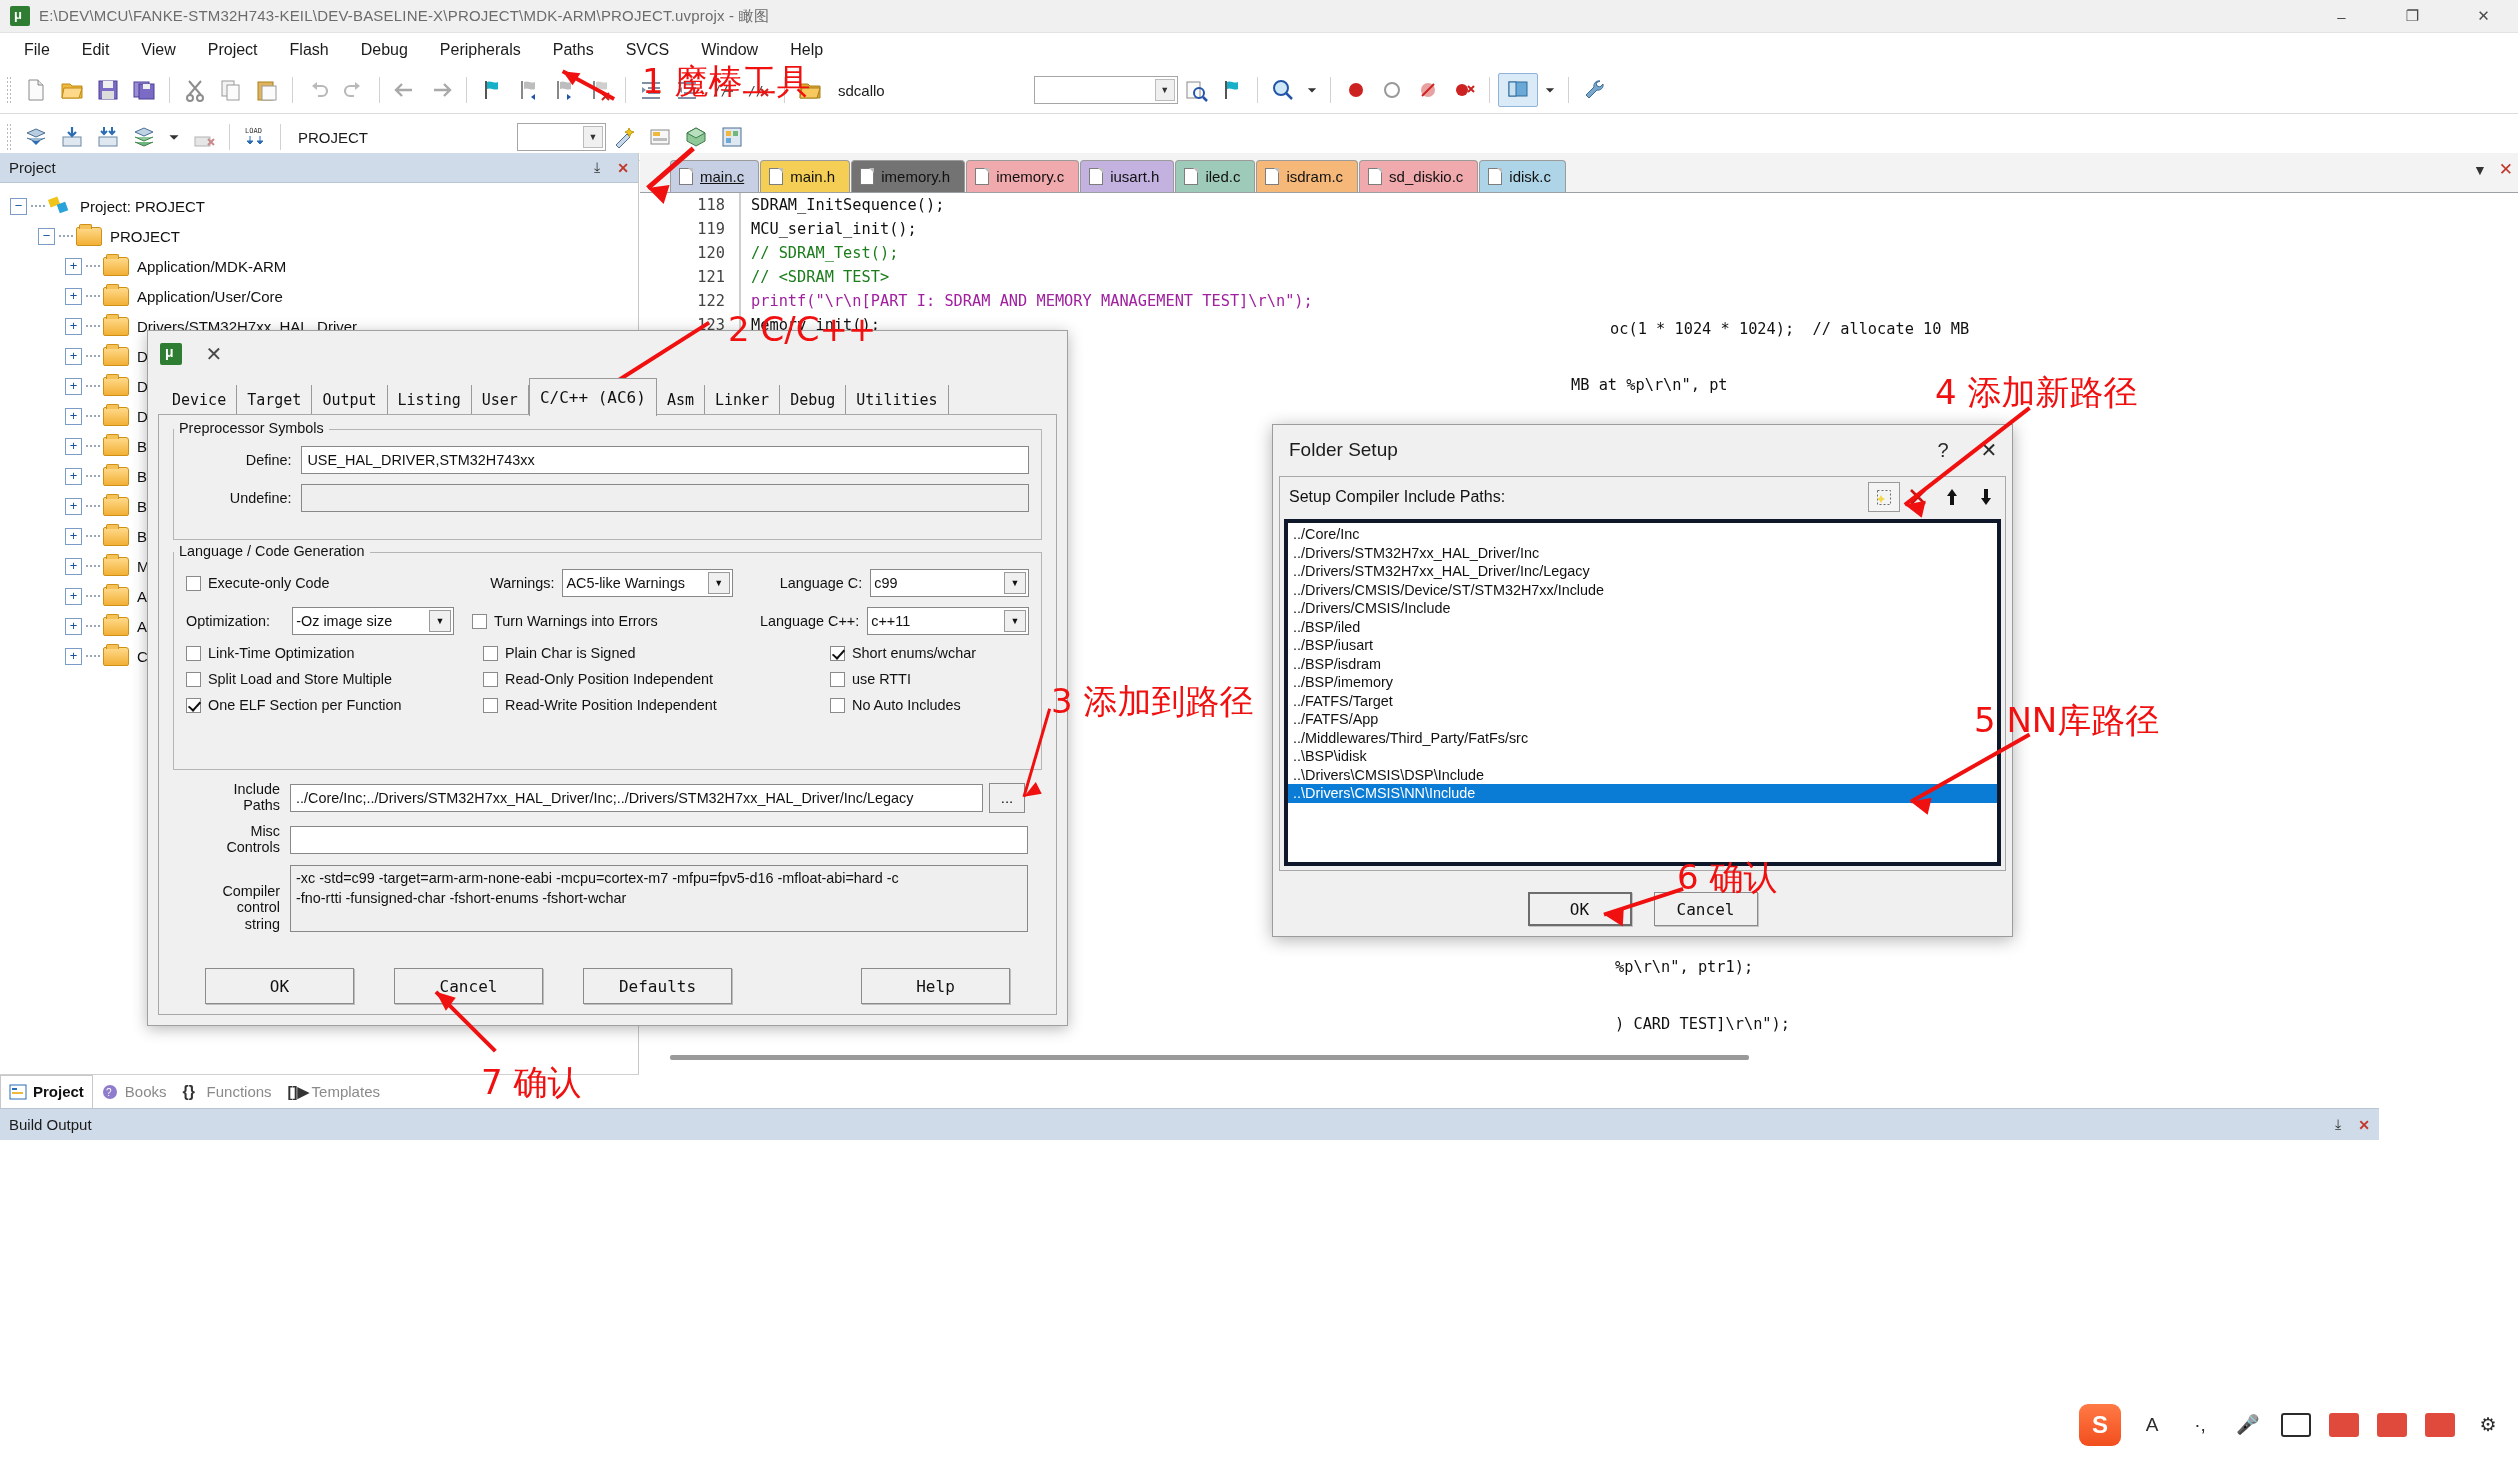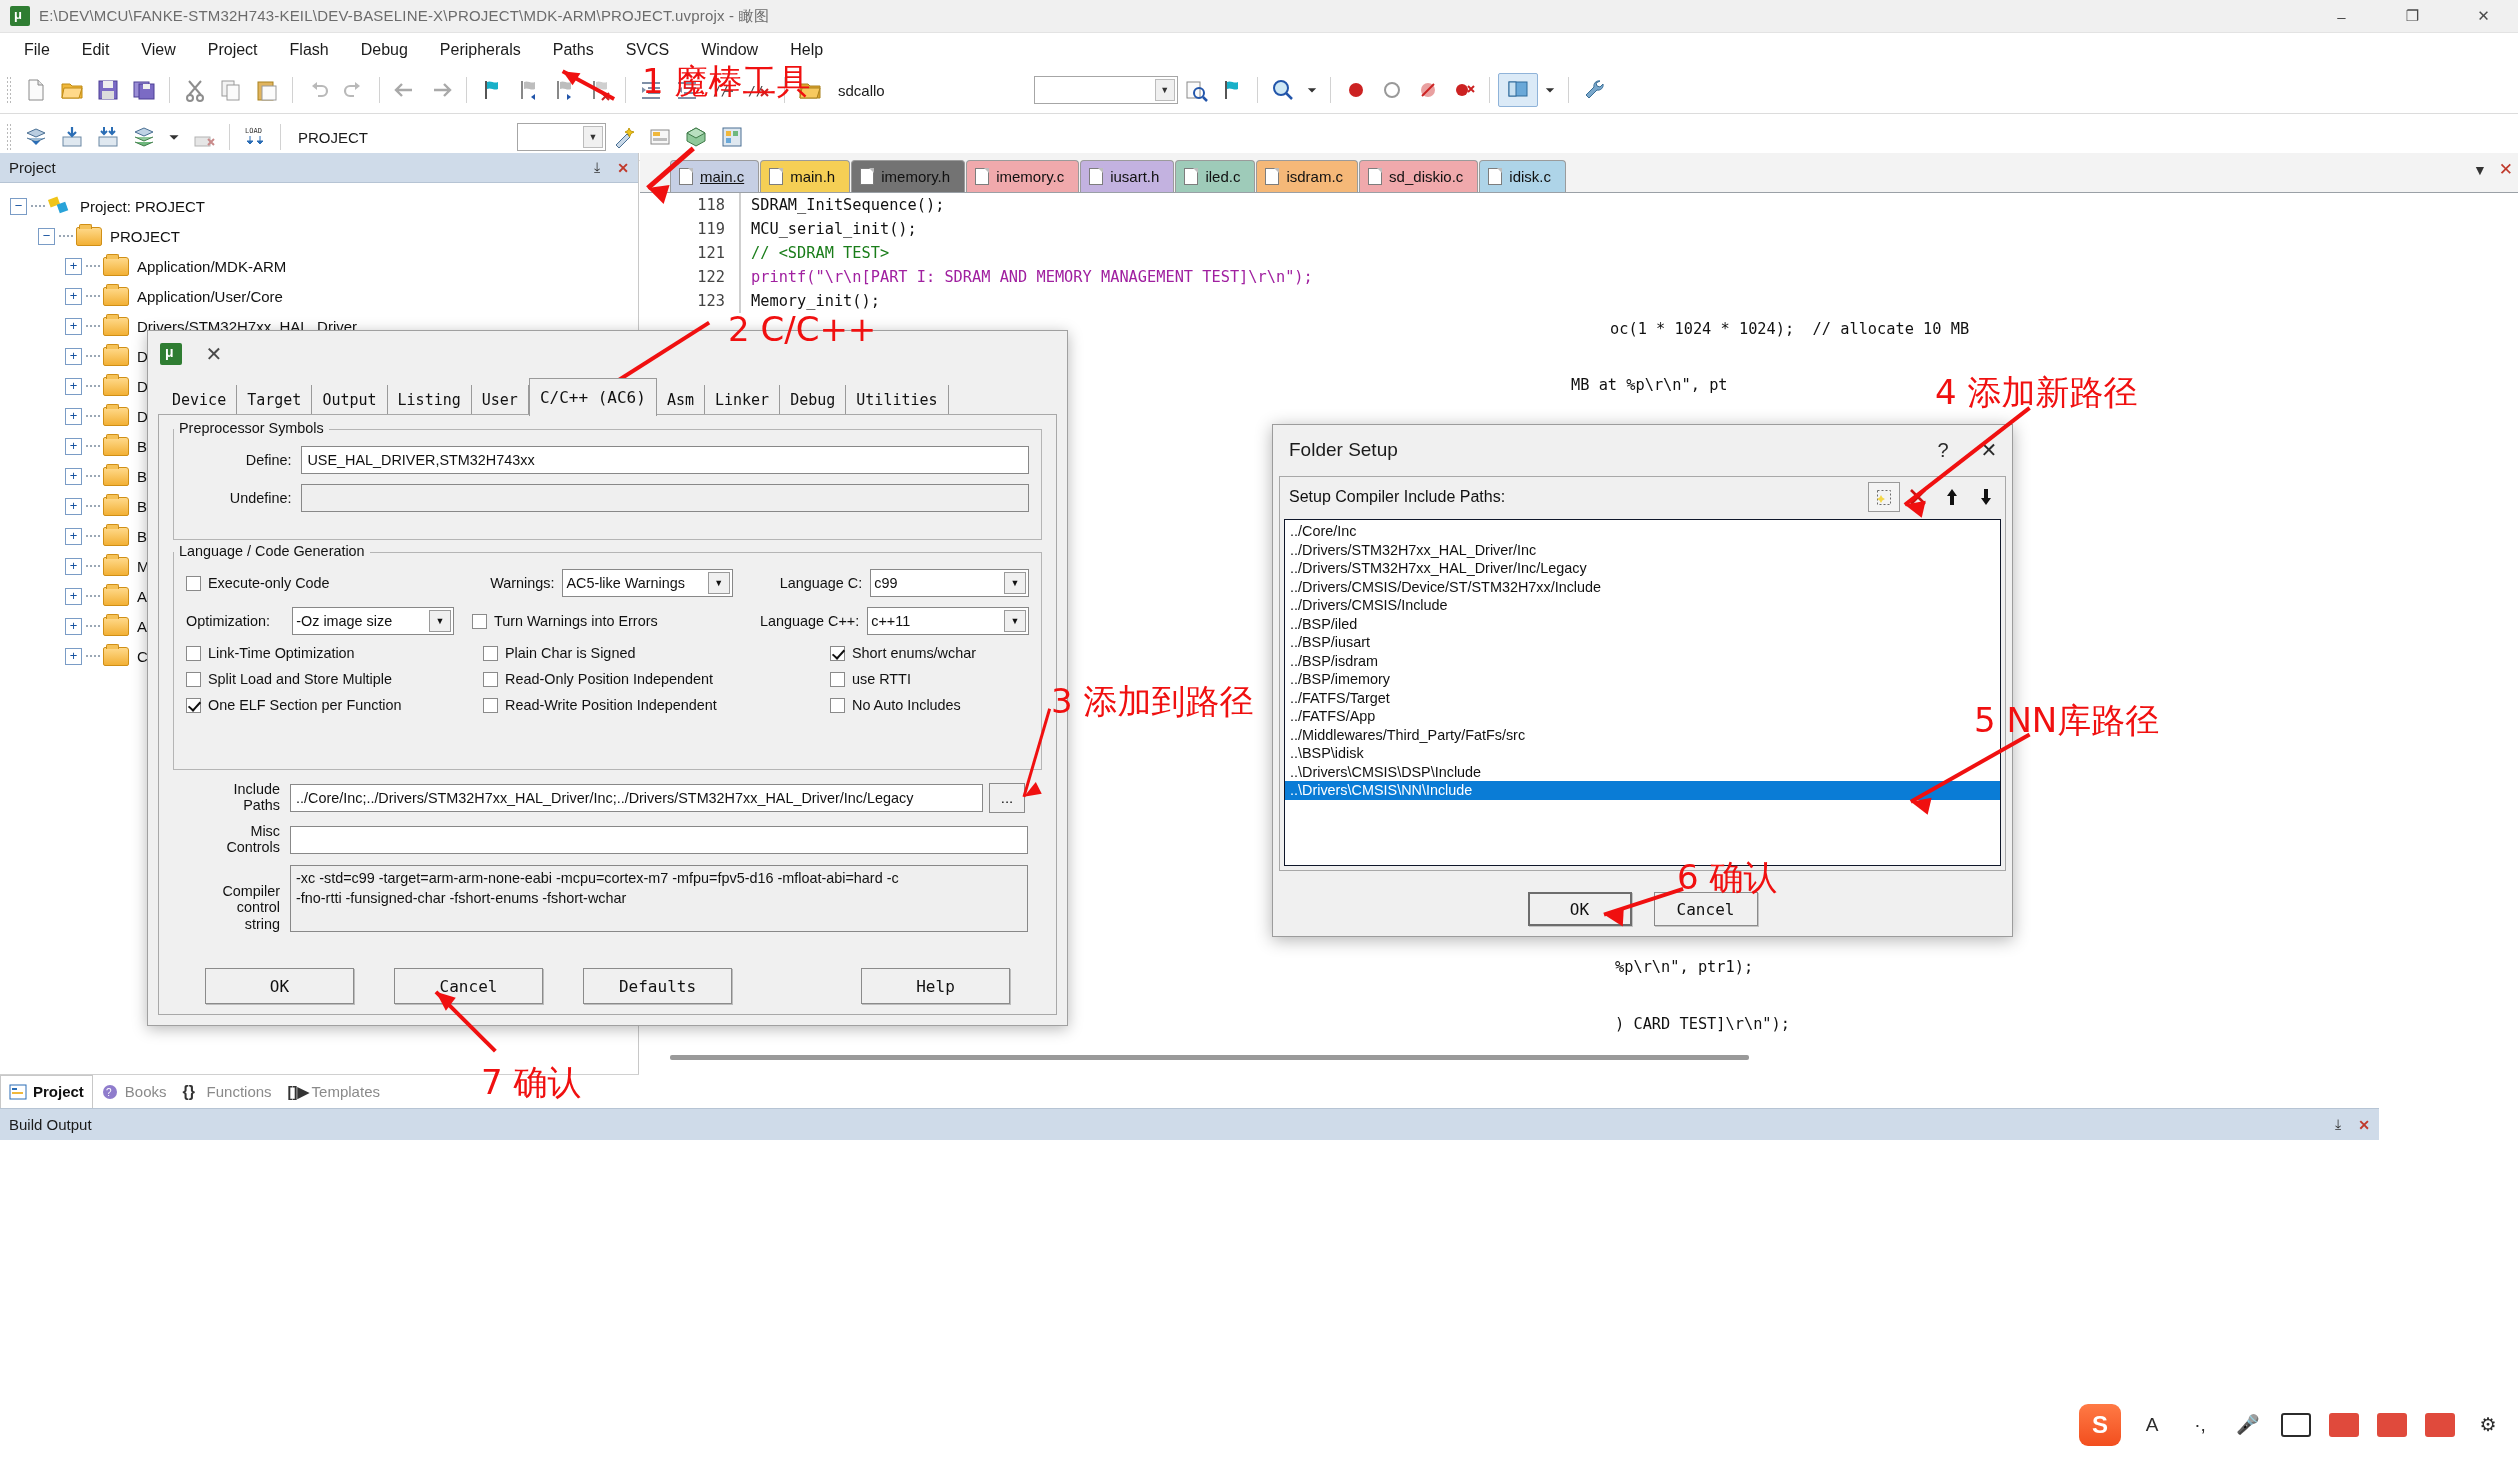--- a/index.html
+++ b/index.html
@@ -163,21 +163,21 @@
     border:1px solid #9c9c9c;box-shadow:0 3px 16px rgba(0,0,0,.3);}
   .fd-title{height:50px;display:flex;align-items:center;padding-left:16px;}
   .fd-title .t{font-size:19px;color:#1b1b1b;flex:1;}
   .fd-help,.fd-x{width:46px;height:46px;display:flex;align-items:center;justify-content:center;
     font-size:20px;color:#2b2b2b;}
   .fd-inner{position:absolute;left:6px;top:51px;right:6px;bottom:65px;border:1px solid #a8a8a8;background:#f0f0f0;}
   .fd-barrow{height:40px;display:flex;align-items:center;padding:0 3px;}
   .fd-barrow .lbl{font-size:16px;color:#111;margin-left:6px;flex:1;}
   .fd-tool{width:32px;height:30px;display:flex;align-items:center;justify-content:center;margin-left:2px;}
   .fd-tool.framed{border:1px solid #9a9a9a;background:#f4f4f4;}
-  .fd-list{position:absolute;left:4px;right:4px;top:42px;bottom:4px;background:#fff;border:1px solid #0f172a;
+  .fd-list{position:absolute;left:4px;right:4px;top:42px;bottom:4px;background:#fff;border:4px solid #0f172a;
     overflow:hidden;padding-top:2px;}
   .fd-item{height:18.5px;font-size:14.4px;color:#111;padding-left:5px;display:flex;align-items:center;white-space:nowrap;}
   .fd-item.sel{background:#0a7cd6;color:#fff;}
   .fd-buttons{position:absolute;left:0;right:0;bottom:10px;display:flex;justify-content:center;gap:22px;}
   .fbtn{width:104px;height:34px;background:#f0f0f0;border:1px solid #8b8b8b;
     font-family:"DejaVu Sans Mono", monospace;font-size:16px;color:#111;
     display:flex;align-items:center;justify-content:center;box-shadow:1px 1px 0 #c4c4c4;}
   .fbtn.def{border:2px solid #6d6d6d;}
 
   
@@ -684,20 +684,25 @@
     <div class="code">
       <div class="cline">
         <span class="gut">118</span>
         <span class="bar"></span>
         <span class="ctext">SDRAM_InitSequence();</span>
         </div>
       <div class="cline">
         <span class="gut">119</span>
         <span class="bar"></span>
         <span class="ctext">MCU_serial_init();</span>
+        </div>
+      <div class="cline">
+        <span class="gut">120</span>
+        <span class="bar"></span>
+        <span class="ctext cmt">// SDRAM_Test();</span>
         </div>
       <div class="cline">
         <span class="gut">121</span>
         <span class="bar"></span>
         <span class="ctext cmt">// &lt;SDRAM TEST&gt;</span>
         </div>
       <div class="cline">
         <span class="gut">122</span>
         <span class="bar"></span>
         <span class="ctext str">printf("\r\n[PART I: SDRAM AND MEMORY MANAGEMENT TEST]\r\n");</span>

